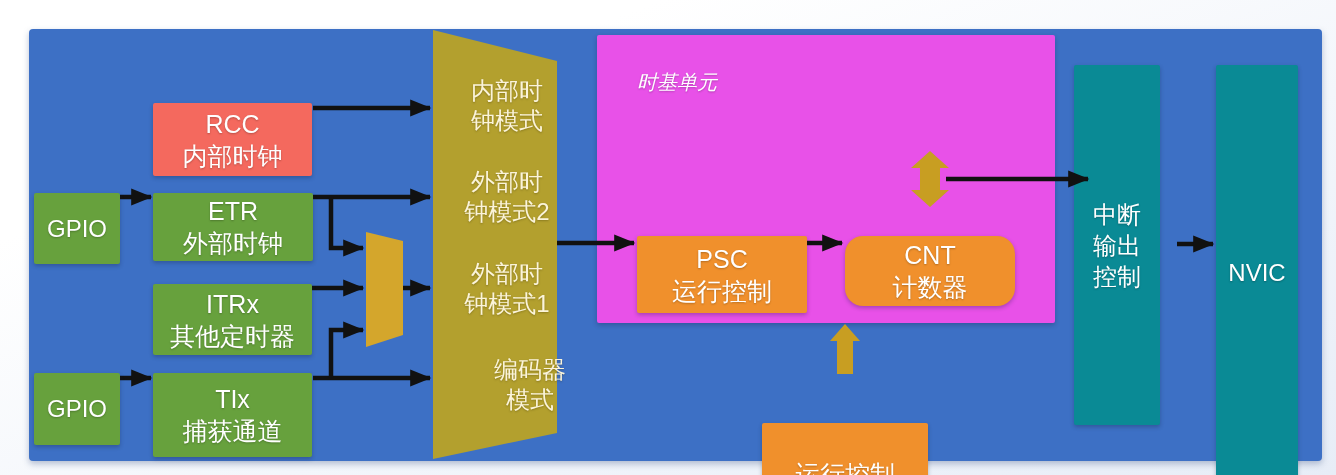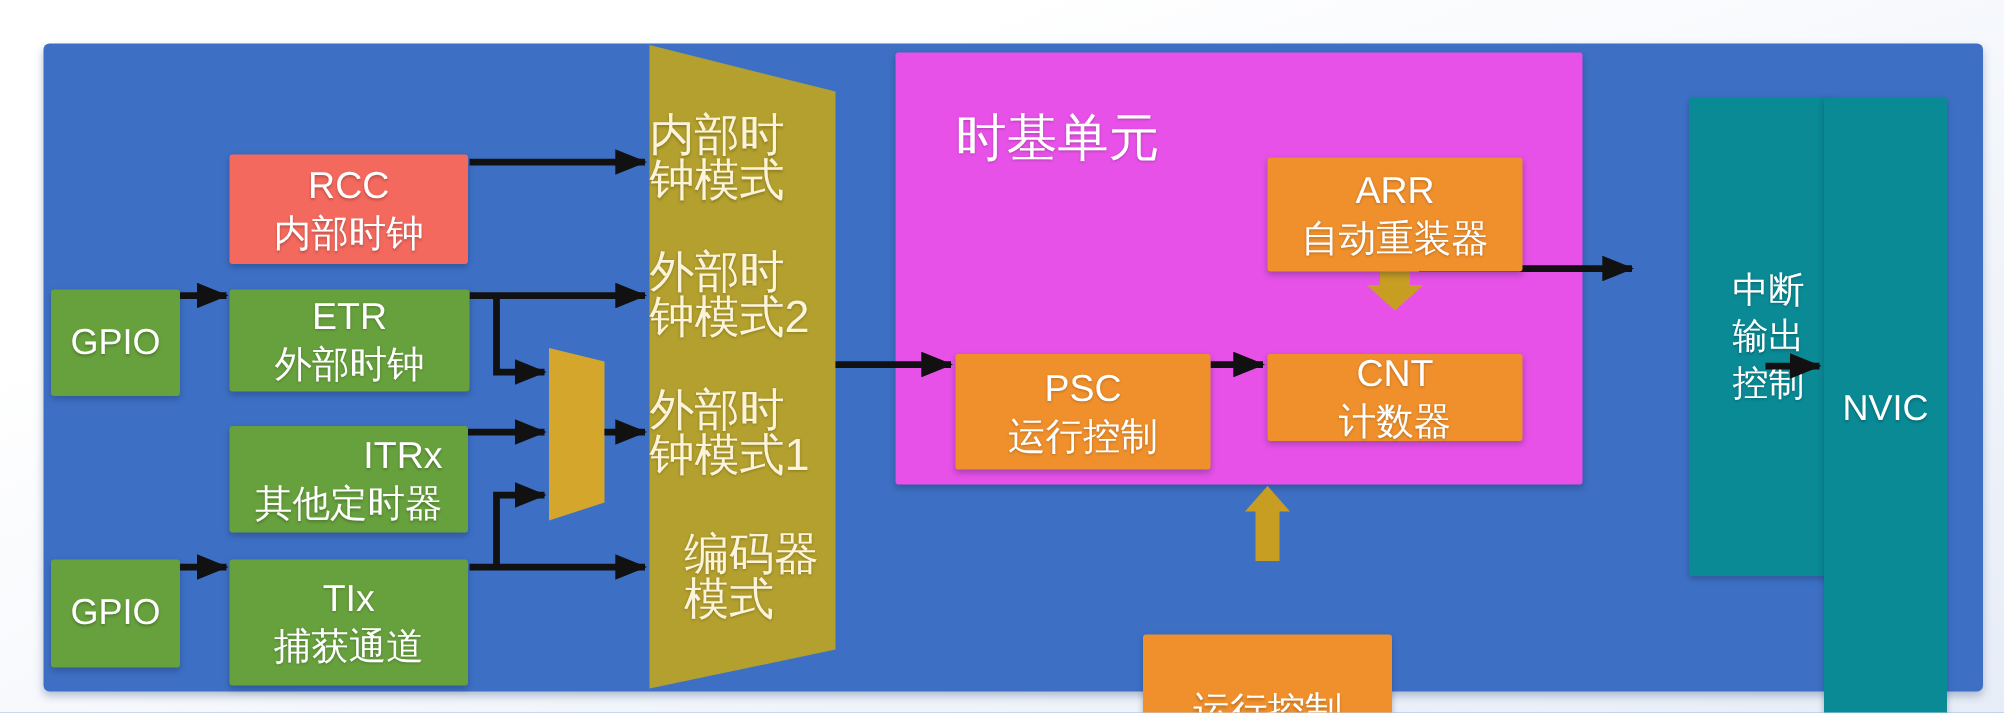--- a/index.html
+++ b/index.html
@@ -31,37 +31,37 @@
   .salmon{background:var(--box-salmon);}
   .orange{background:var(--box-orange);}
   .teal{background:var(--box-teal); font-size:24px; line-height:31px;}
   .magenta{
     position:absolute; left:597px; top:35px; width:458px; height:288px;
     background:var(--panel-magenta); border-radius:2px;
     box-shadow:0 2px 5px rgba(20,30,60,.30);
   }
   .magenta-label{
     position:absolute; left:40px; top:34px; color:var(--text-white);
-    font-size:34px; text-shadow:0 1px 2px rgba(0,0,0,.25);
+    font-size:20px; text-shadow:0 1px 2px rgba(0,0,0,.25);font-style:italic;
   }
   .rcc{left:153px; top:73px; width:159px; height:73px;}
   .gpio-top{left:34px; top:163px; width:86px; height:71px; font-size:24px;}
   .etr{left:153px; top:163px; width:160px; height:68px;}
-  .itrx{left:153px; top:254px; width:159px; height:71px;text-align:right;}
+  .itrx{left:153px; top:254px; width:159px; height:71px;}
   .gpio-bottom{left:34px; top:343px; width:86px; height:72px; font-size:24px;}
   .tix{left:153px; top:343px; width:159px; height:84px;}
   .arr{left:845px; top:75px; width:170px; height:76px;}
   .psc{left:637px; top:206px; width:170px; height:77px;}
-  .cnt{left:845px; top:206px; width:170px; height:58px;}
+  .cnt{left:845px; top:206px; width:170px; height:70px;border-radius:18px;}
   .run{left:762px; top:393px; width:166px; height:101px;}
-  .teal1{left:1126px; top:35px; width:86px; height:319px;padding-left:10px;}
+  .teal1{left:1074px; top:35px; width:86px; height:360px;}
   .teal2{left:1216px; top:35px; width:82px; height:415px;}
   .trap-text{
-    position:absolute; left:433px; width:148px; text-align:left;
-    color:var(--text-ivory); font-size:30px; line-height:30px;
+    position:absolute; left:433px; width:148px; text-align:center;
+    color:var(--text-ivory); font-size:24px; line-height:30px;
     white-space:pre-line; text-shadow:0 1px 2px rgba(60,50,0,.35);
   }
   .tt1{top:76px;} .tt2{top:167px;} .tt3{top:259px;} .tt4{top:355px;margin-left:23px;}
   svg.wires{position:absolute; left:0; top:0; pointer-events:none;}
 </style>
 </head>
 <body>
 
 <div class="stage">
 
@@ -119,21 +119,19 @@
 
   <div class="trap-text tt1">内部时
 钟模式</div>
   <div class="trap-text tt2">外部时
 钟模式2</div>
   <div class="trap-text tt3">外部时
 钟模式1</div>
   <div class="trap-text tt4">编码器
 模式</div>
 
-  <div class="box orange arr">ARR
-自动重装器</div>
   <div class="box orange psc">PSC
 运行控制</div>
   <div class="box orange cnt">CNT
 计数器</div>
   <div class="box orange run">运行控制</div>
 
 </div>
 
 </body></html>

